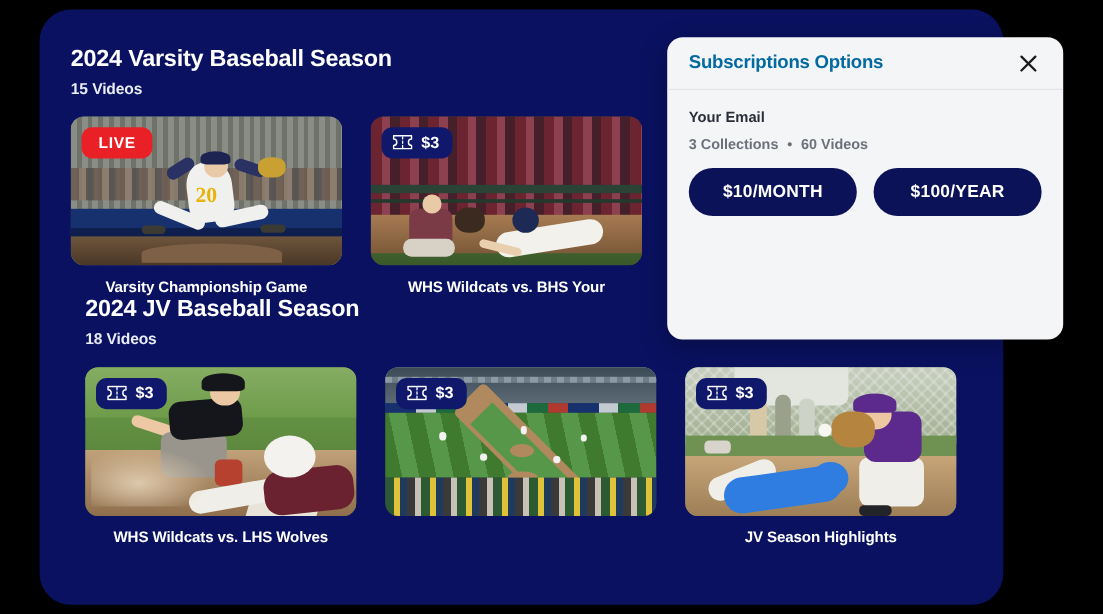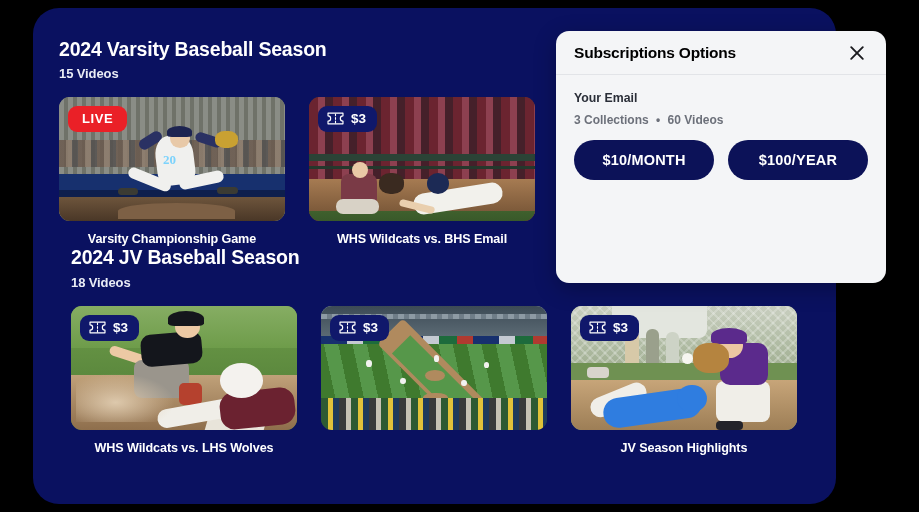--- a/index.html
+++ b/index.html
@@ -94,21 +94,21 @@
   .s1-stands { inset: 0; background:
       repeating-linear-gradient(90deg,#8a8d86 0 5px,#6f7269 5px 9px),
       linear-gradient(#7b7e77,#5c5f58); }
   .s1-crowdband { left:0; right:0; top:34%; height:22%;
       background: repeating-linear-gradient(90deg,#6b5a4e 0 7px,#8d7b6b 7px 13px,#54504e 13px 19px); opacity:.85;}
   .s1-wall { left:0; right:0; bottom:24%; height:14%; background:#17306e; }
   .s1-wall2 { left:0; right:0; bottom:19%; height:6%; background:#0e1f4d; }
   .s1-dirt { left:0; right:0; bottom:0; height:20%; background:linear-gradient(#6e553c,#4a3727); }
   .s1-mound { left:26%; bottom:2%; width:52%; height:13%; background:#7d6045; border-radius:50% 50% 0 0; }
   .s1-body { left:43%; top:30%; width:17%; height:40%; background:#f0f0ee; border-radius:40% 40% 28% 28%; transform:rotate(-7deg); }
-  .s1-num { left:46%; top:44%; color:#7dd3fc; font-size:13px; font-weight:bold; font-family:"Liberation Serif",serif; }
+  .s1-num { left:46%; top:44%; color:#eab308; font-size:18px; font-weight:bold; font-family:"Liberation Serif",serif; }
   .s1-head { left:49%; top:25%; width:9%; height:16%; background:#e8c9a8; border-radius:50%; }
   .s1-cap { left:48%; top:23%; width:11%; height:9%; background:#1d2451; border-radius:50% 50% 20% 20%; }
   .s1-armL { left:35%; top:30%; width:11%; height:9%; background:#2a3163; border-radius:6px; transform:rotate(-32deg); }
   .s1-armR { left:60%; top:30%; width:12%; height:8%; background:#2a3163; border-radius:6px; transform:rotate(18deg); }
   .s1-glove { left:69%; top:27%; width:10%; height:14%; background:#c9a132; border-radius:42%; }
   .s1-legA { left:30%; top:62%; width:20%; height:9%; background:#f0f0ee; border-radius:6px; transform:rotate(22deg); }
   .s1-legB { left:53%; top:62%; width:20%; height:10%; background:#f0f0ee; border-radius:6px; transform:rotate(-12deg); }
   .s1-shoeA { left:26%; top:73%; width:9%; height:6%; background:#3b3b33; border-radius:4px; }
   .s1-shoeB { left:70%; top:72%; width:9%; height:6%; background:#3b3b33; border-radius:4px; }
 
@@ -193,21 +193,21 @@
     box-shadow: 0 6px 22px rgba(0,0,0,.28);
     overflow: hidden;
   }
   .panel-head {
     height: 44px;
     display: flex; align-items: center; justify-content: space-between;
     padding: 0 18px;
     border-bottom: 1px solid #e2e4e8;
   }
   .panel-title {
-    color: #000000;
+    color: #0369a1;
     font-size: 15.5px;
     font-weight: bold;
     letter-spacing: -0.2px;
   }
   .close-btn {
     width: 22px; height: 22px;
     display: flex; align-items: center; justify-content: center;
     cursor: pointer;
   }
   .panel-body { padding: 16px 18px 0 18px; }
@@ -315,21 +315,21 @@
                 <div class="lyr s2-helm"></div>
               </div>
               <div class="badge-price">
                 <svg class="ticket-icon" viewBox="0 0 20 15" fill="none">
                   <path d="M1.2 1.2h17.6v3.2a3.1 3.1 0 000 6.2v3.2H1.2v-3.2a3.1 3.1 0 000-6.2z" stroke="#ffffff" stroke-width="1.4" stroke-linejoin="round"></path>
                   <path d="M10 2.2v2.1M10 6.4v2.1M10 10.6v2.1" stroke="#ffffff" stroke-width="1.3" stroke-linecap="round"></path>
                 </svg>
                 <span>$3</span>
               </div>
             </div>
-            <div class="caption">WHS Wildcats vs. BHS Email</div>
+            <div class="caption">WHS Wildcats vs. BHS Your</div>
           </div>
 
         </div>
       </div>
 
       <div style="padding-left:12px;">
         <div class="section-title">2024 JV Baseball Season</div>
         <div class="section-sub">18 Videos</div>
 
         <div class="grid">

